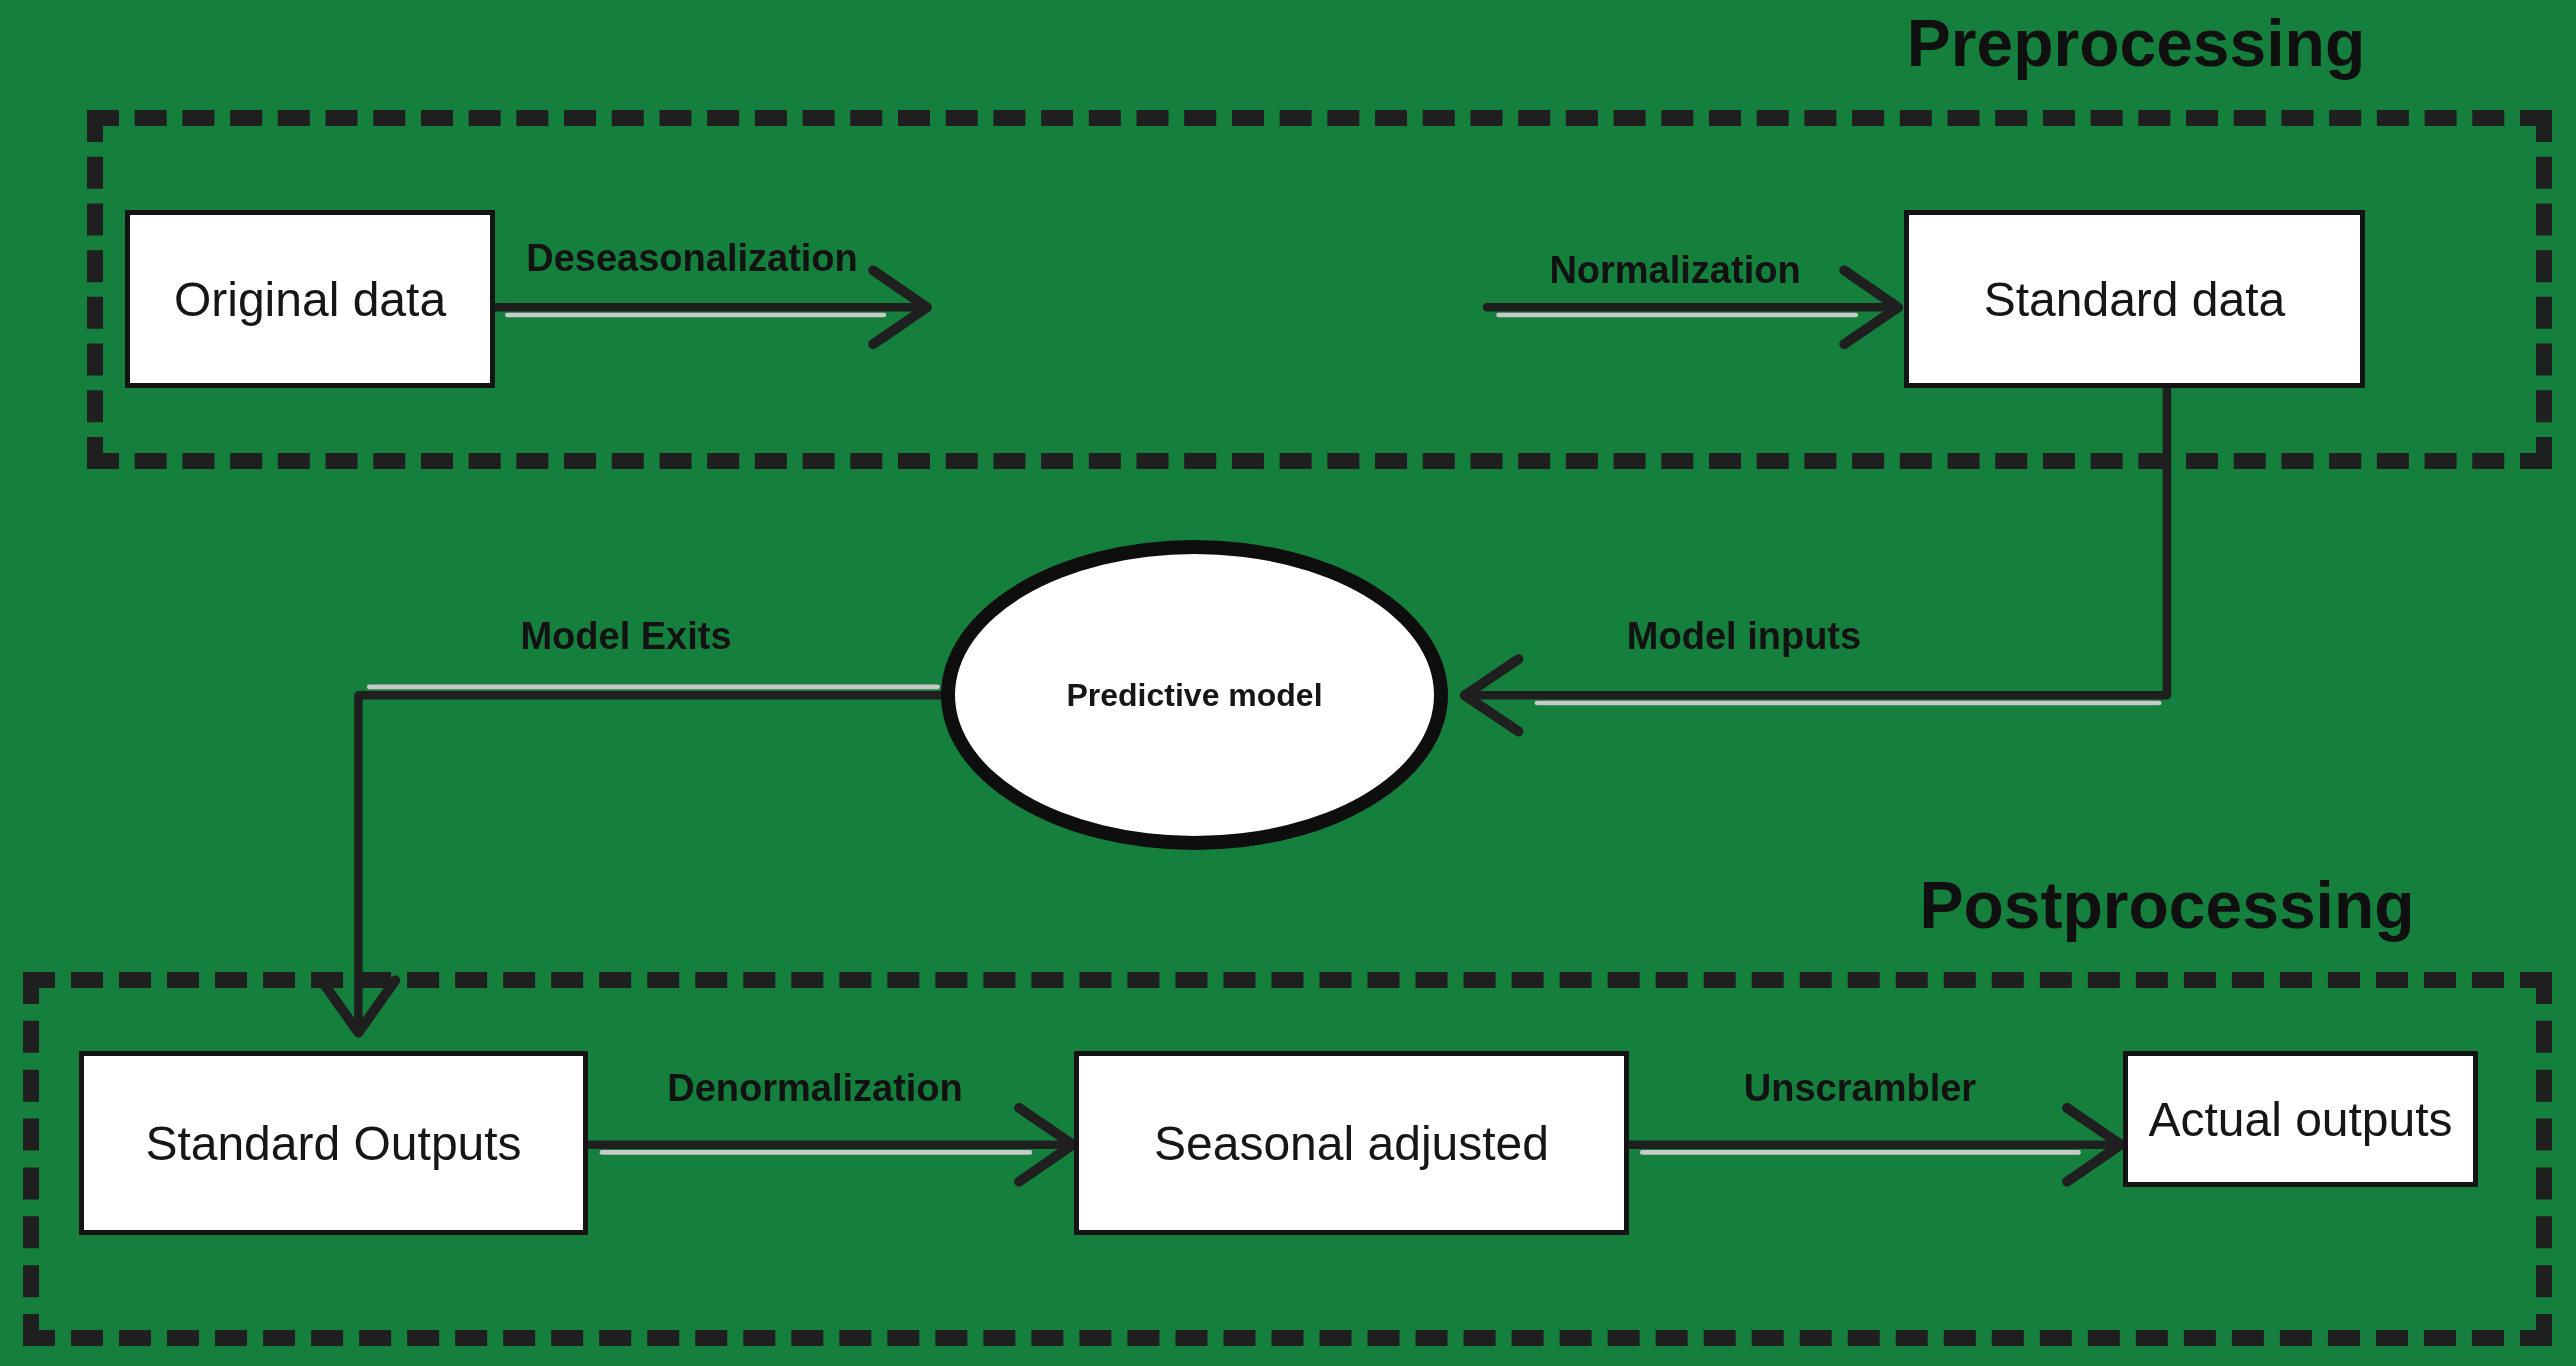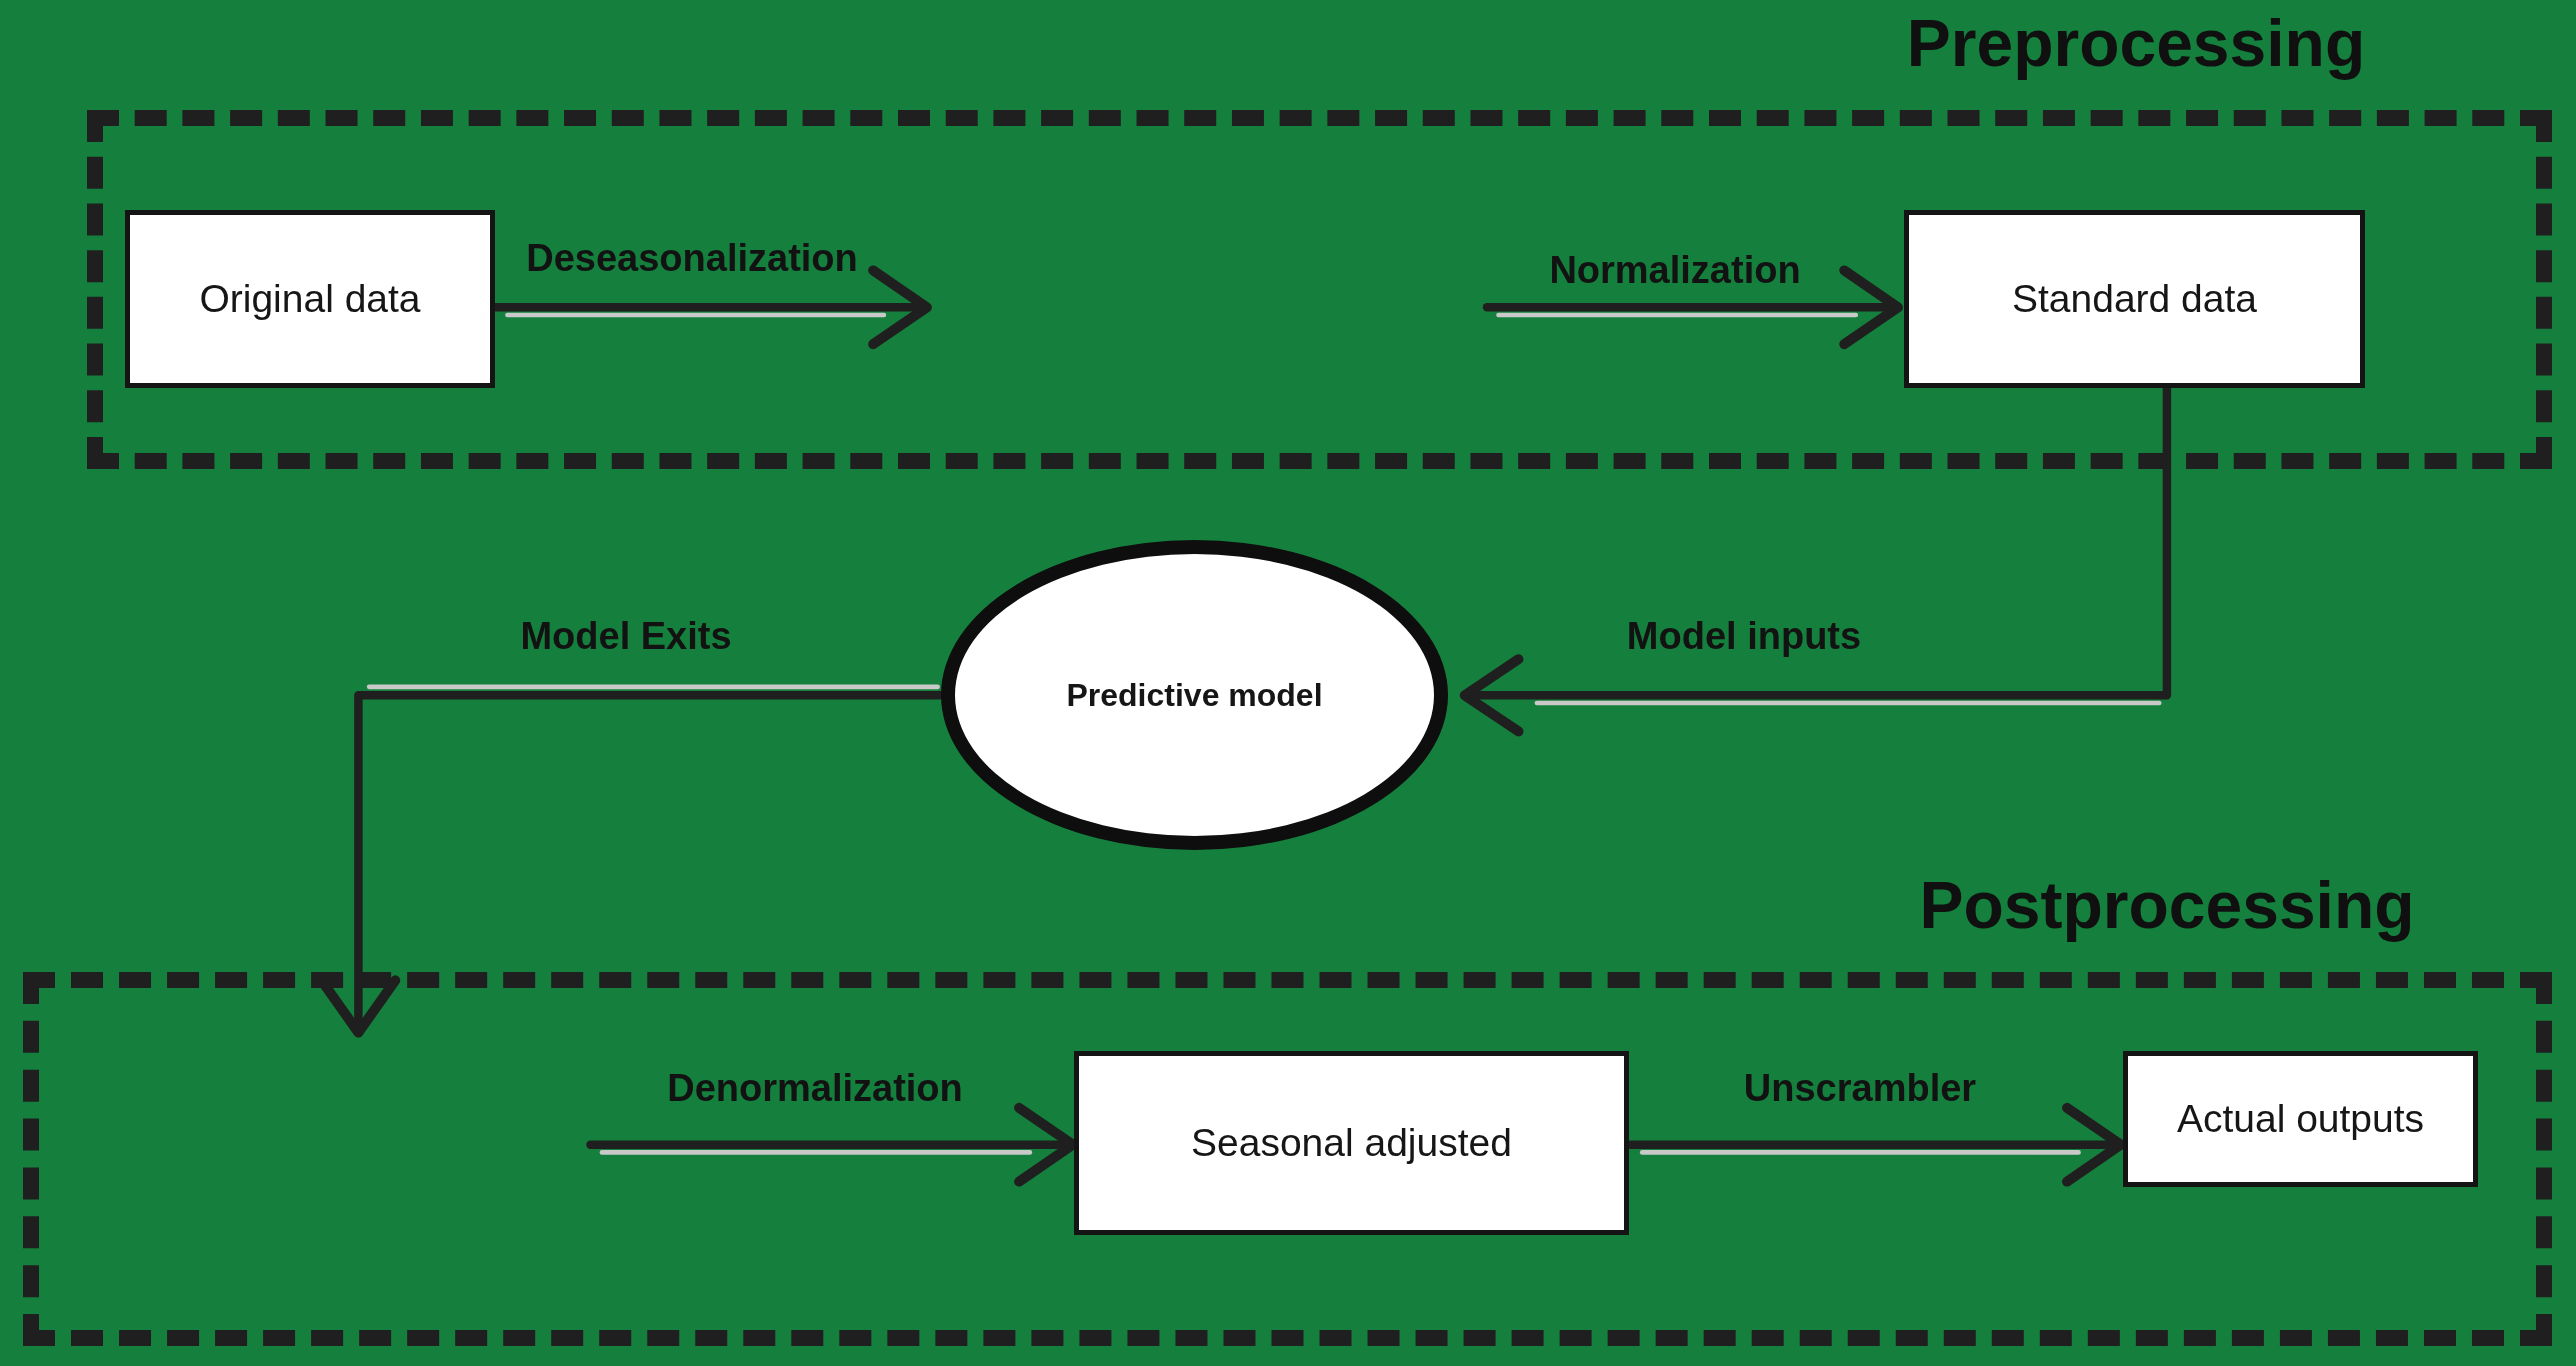--- a/index.html
+++ b/index.html
@@ -32,21 +32,21 @@
     background: transparent;
   }
   .node {
     position: absolute;
     border: 5.4px solid #141414;
     box-sizing: border-box;
     background: #ffffff;
     display: flex;
     align-items: center;
     justify-content: center;
-    font-size: 39px;
+    font-size: 48px;
     text-align: center;
     color: #161616;
   }
   .node-ellipse {
     position: absolute;
     border: 14px solid #0e0e0e;
     border-radius: 50%;
     box-sizing: border-box;
     background: #ffffff;
     display: flex;
@@ -147,20 +147,23 @@
 
 
   <div class="node" style="left:1904px; top:210px; width:461px; height:178px;">
     <span>Standard data</span>
   </div>
 
   <div class="node-ellipse" style="left:941px; top:540px; width:507px; height:310px;">
     <span>Predictive model</span>
   </div>
 
+  <div class="node" style="left:79px; top:1051px; width:509px; height:184px;">
+    <span>Standard Outputs</span>
+  </div>
 
   <div class="node" style="left:1074px; top:1051px; width:555px; height:184px;">
     <span>Seasonal adjusted</span>
   </div>
 
   <div class="node" style="left:2123px; top:1051px; width:355px; height:136px;">
     <span>Actual outputs</span>
   </div>
 
   <div class="edge-label" style="left:692px; top:237px;">Deseasonalization</div>

